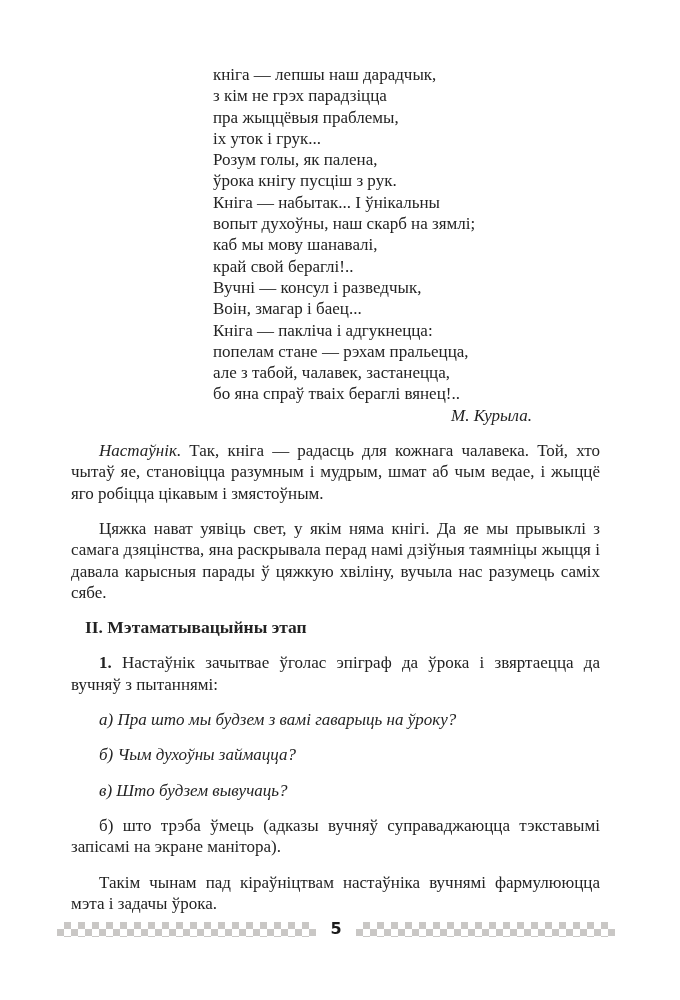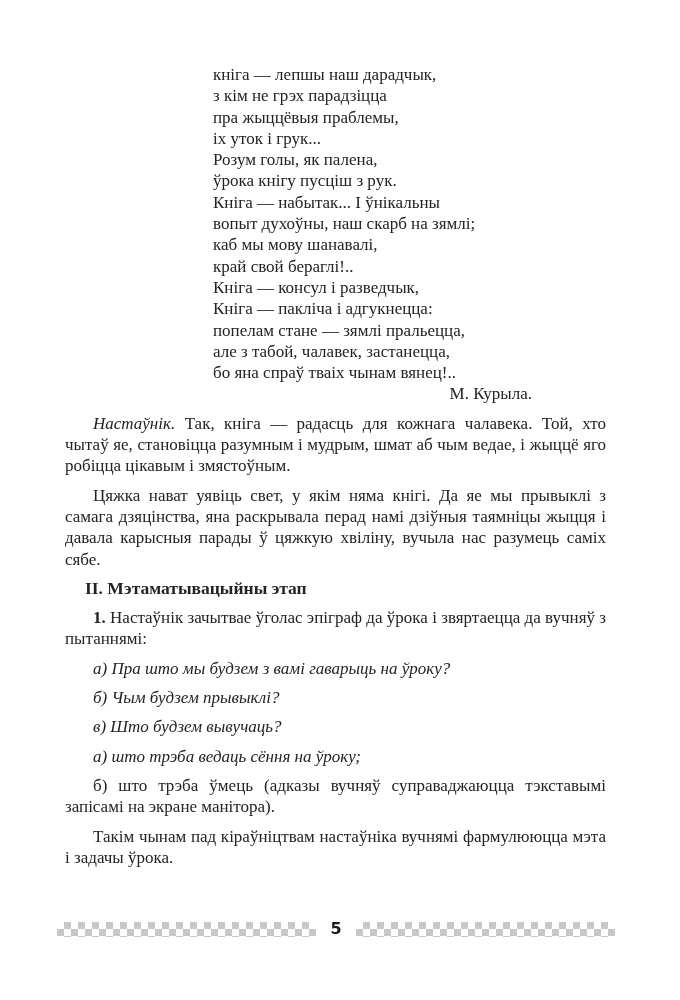--- a/index.html
+++ b/index.html
@@ -15,23 +15,24 @@
     overflow: hidden;
   }
   .content {
     padding: 64px 58px 0 57px;
   }
   .poem { margin-left: 156px; }
   .poem-line { white-space: nowrap; }
   .attribution {
     text-align: right;
     padding-right: 82px;
+    font-style: italic;
   }
   .para {
-    margin: 8px;
+    margin: 14px;
     text-align: justify;
     text-indent: 28px;
     hyphens: manual;
   }
   .plain { text-align: left; font-style: italic; }
   .italic { font-style: italic; }
   .num { font-weight: bold; }
   .heading {
     margin: 7px 0 3px 0;
     font-size: 17.5px;
@@ -76,44 +77,44 @@
       <div class="poem-line">кніга — лепшы наш дарадчык,</div>
       <div class="poem-line">з кім не грэх парадзіцца</div>
       <div class="poem-line">пра жыццёвыя праблемы,</div>
       <div class="poem-line">іх уток і грук...</div>
       <div class="poem-line">Розум голы, як палена,</div>
       <div class="poem-line">ўрока кнігу пусціш з рук.</div>
       <div class="poem-line">Кніга — набытак... І ўнікальны</div>
       <div class="poem-line">вопыт духоўны, наш скарб на зямлі;</div>
       <div class="poem-line">каб мы мову шанавалі,</div>
       <div class="poem-line">край свой бераглі!..</div>
-      <div class="poem-line">Кніга — консул і разведчык,</div>
+      <div class="poem-line">Вучні — консул і разведчык,</div>
+      <div class="poem-line">Воін, змагар і баец...</div>
       <div class="poem-line">Кніга — пакліча і адгукнецца:</div>
-      <div class="poem-line">попелам стане — зямлі пральецца,</div>
+      <div class="poem-line">попелам стане — рэхам пральецца,</div>
       <div class="poem-line">але з табой, чалавек, застанецца,</div>
-      <div class="poem-line">бо яна спраў тваіх чынам вянец!..</div>
+      <div class="poem-line">бо яна спраў тваіх бераглі вянец!..</div>
     </div>
 
     <div class="attribution">М. Курыла.</div>
 
     <p class="para"><span class="italic">Настаўнік.</span> <span>Так, кніга — радасць для кожнага чалавека. Той, хто чытаў яе, становіцца разумным і мудрым, шмат аб чым ведае, і жыццё яго робіцца цікавым і змястоўным.</span></p>
 
     <p class="para">Цяжка нават уявіць свет, у якім няма кнігі. Да яе мы прывыклі з самага дзяцінства, яна раскрывала перад намі дзіўныя таямніцы жыц­ця і давала карысныя парады ў цяжкую хвіліну, вучыла нас разумець саміх сябе.</p>
 
     <h2 class="heading">ІІ. Мэтаматывацыйны этап</h2>
 
     <p class="para"><span class="num">1.</span> <span>Настаўнік зачытвае ўголас эпіграф да ўрока і звяртаецца да вучняў з пытаннямі:</span></p>
 
     <p class="para plain">а) Пра што мы будзем з вамі гаварыць на ўроку?</p>
-    <p class="para plain">б) Чым будзем прывыклі?</p>
+    <p class="para plain">б) Чым духоўны займацца?</p>
     <p class="para plain">в) Што будзем вывучаць?</p>
 
 
 
-    <p class="para plain">а) што трэба ведаць сёння на ўроку;</p>
     <p class="para">б) што трэба ўмець (адказы вучняў суправаджаюцца тэкставымі запісамі на экране манітора).</p>
 
     <p class="para">Такім чынам пад кіраўніцтвам настаўніка вучнямі фармулююцца мэта і задачы ўрока.</p>
 
   </div>
 
   <div class="footer">
     <div class="ornament"></div>
     <div class="page-number">5</div>
     <div class="ornament"></div>

